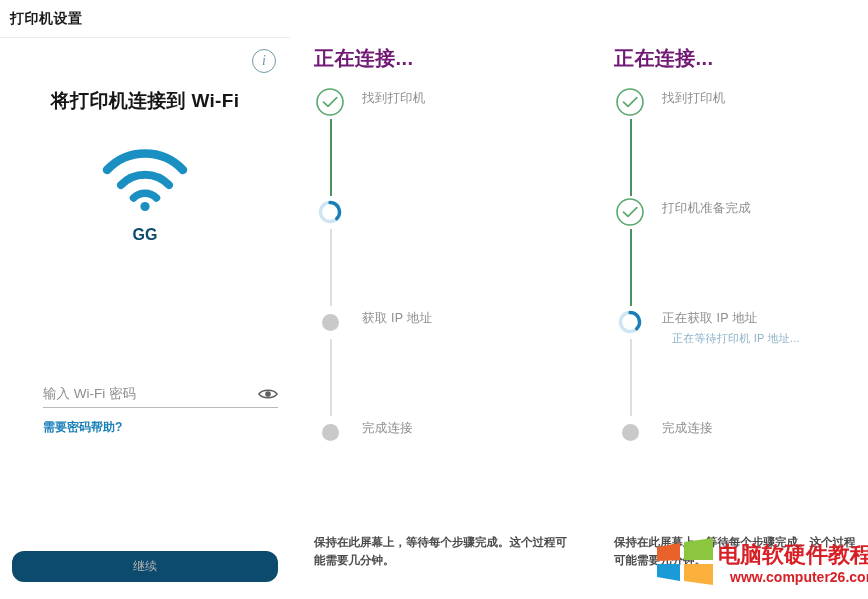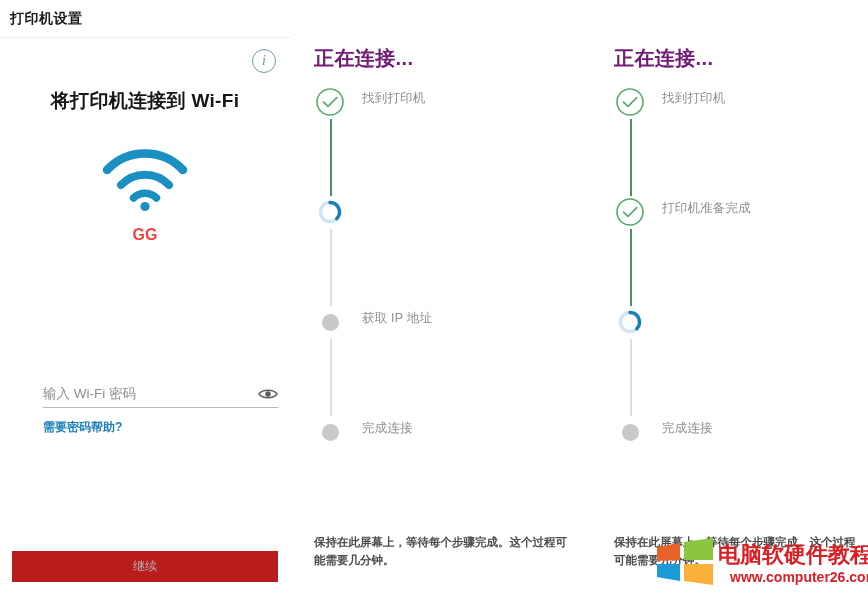--- a/index.html
+++ b/index.html
@@ -75,21 +75,21 @@
   #wifi-icon-wrap {
     margin-top: 34px;
     display: flex;
     justify-content: center;
   }
   #ssid-name {
     text-align: center;
     margin-top: 14px;
     font-size: 16px;
     font-weight: bold;
-    color: #ef4444;
+    color: #0c4a6e;
   }
   #change-network {
     text-align: center;
     margin-top: 8px;
     font-size: 12px;
     color: #1a7fb8;
     cursor: pointer;
   }
   #password-block {
     position: absolute;
@@ -122,23 +122,23 @@
     font-weight: bold;
     color: #1a7fb8;
     cursor: pointer;
   }
   #continue-button {
     position: absolute;
     left: 12px;
     right: 12px;
     bottom: 17px;
     height: 31px;
-    background: #b91c1c;
+    background: #0c4a6e;
     border: none;
-    border-radius: 0;
+    border-radius: 12px;
     color: #b3b3b3;
     font-size: 12px;
     font-family: "Liberation Sans", "DejaVu Sans", sans-serif;
     cursor: default;
   }
 
   
   .progress-panel {
     position: absolute;
     top: 0;
@@ -378,20 +378,24 @@
       </div>
     </div>
 
     <div class="step">
       <div class="step-connector"></div>
       <div class="step-marker">
         <svg width="30" height="30" viewBox="0 0 30 30">
           <circle cx="15" cy="15" r="9.5" fill="none" stroke="#cfe6f2" stroke-width="3.4"></circle>
           <path d="M15 5.5 A 9.5 9.5 0 0 1 21.7 21.7" fill="none" stroke="#1b7fb5" stroke-width="3.4" stroke-linecap="round"></path>
         </svg>
+      </div>
+      <div class="step-text">
+        <div class="step-label">正在获取 IP 地址</div>
+        <div class="step-sub">正在等待打印机 IP 地址...</div>
       </div>
     </div>
 
     <div class="step">
       <div class="step-marker">
         <div class="marker-dot"></div>
       </div>
       <div class="step-text">
         <div class="step-label">完成连接</div>
       </div>

